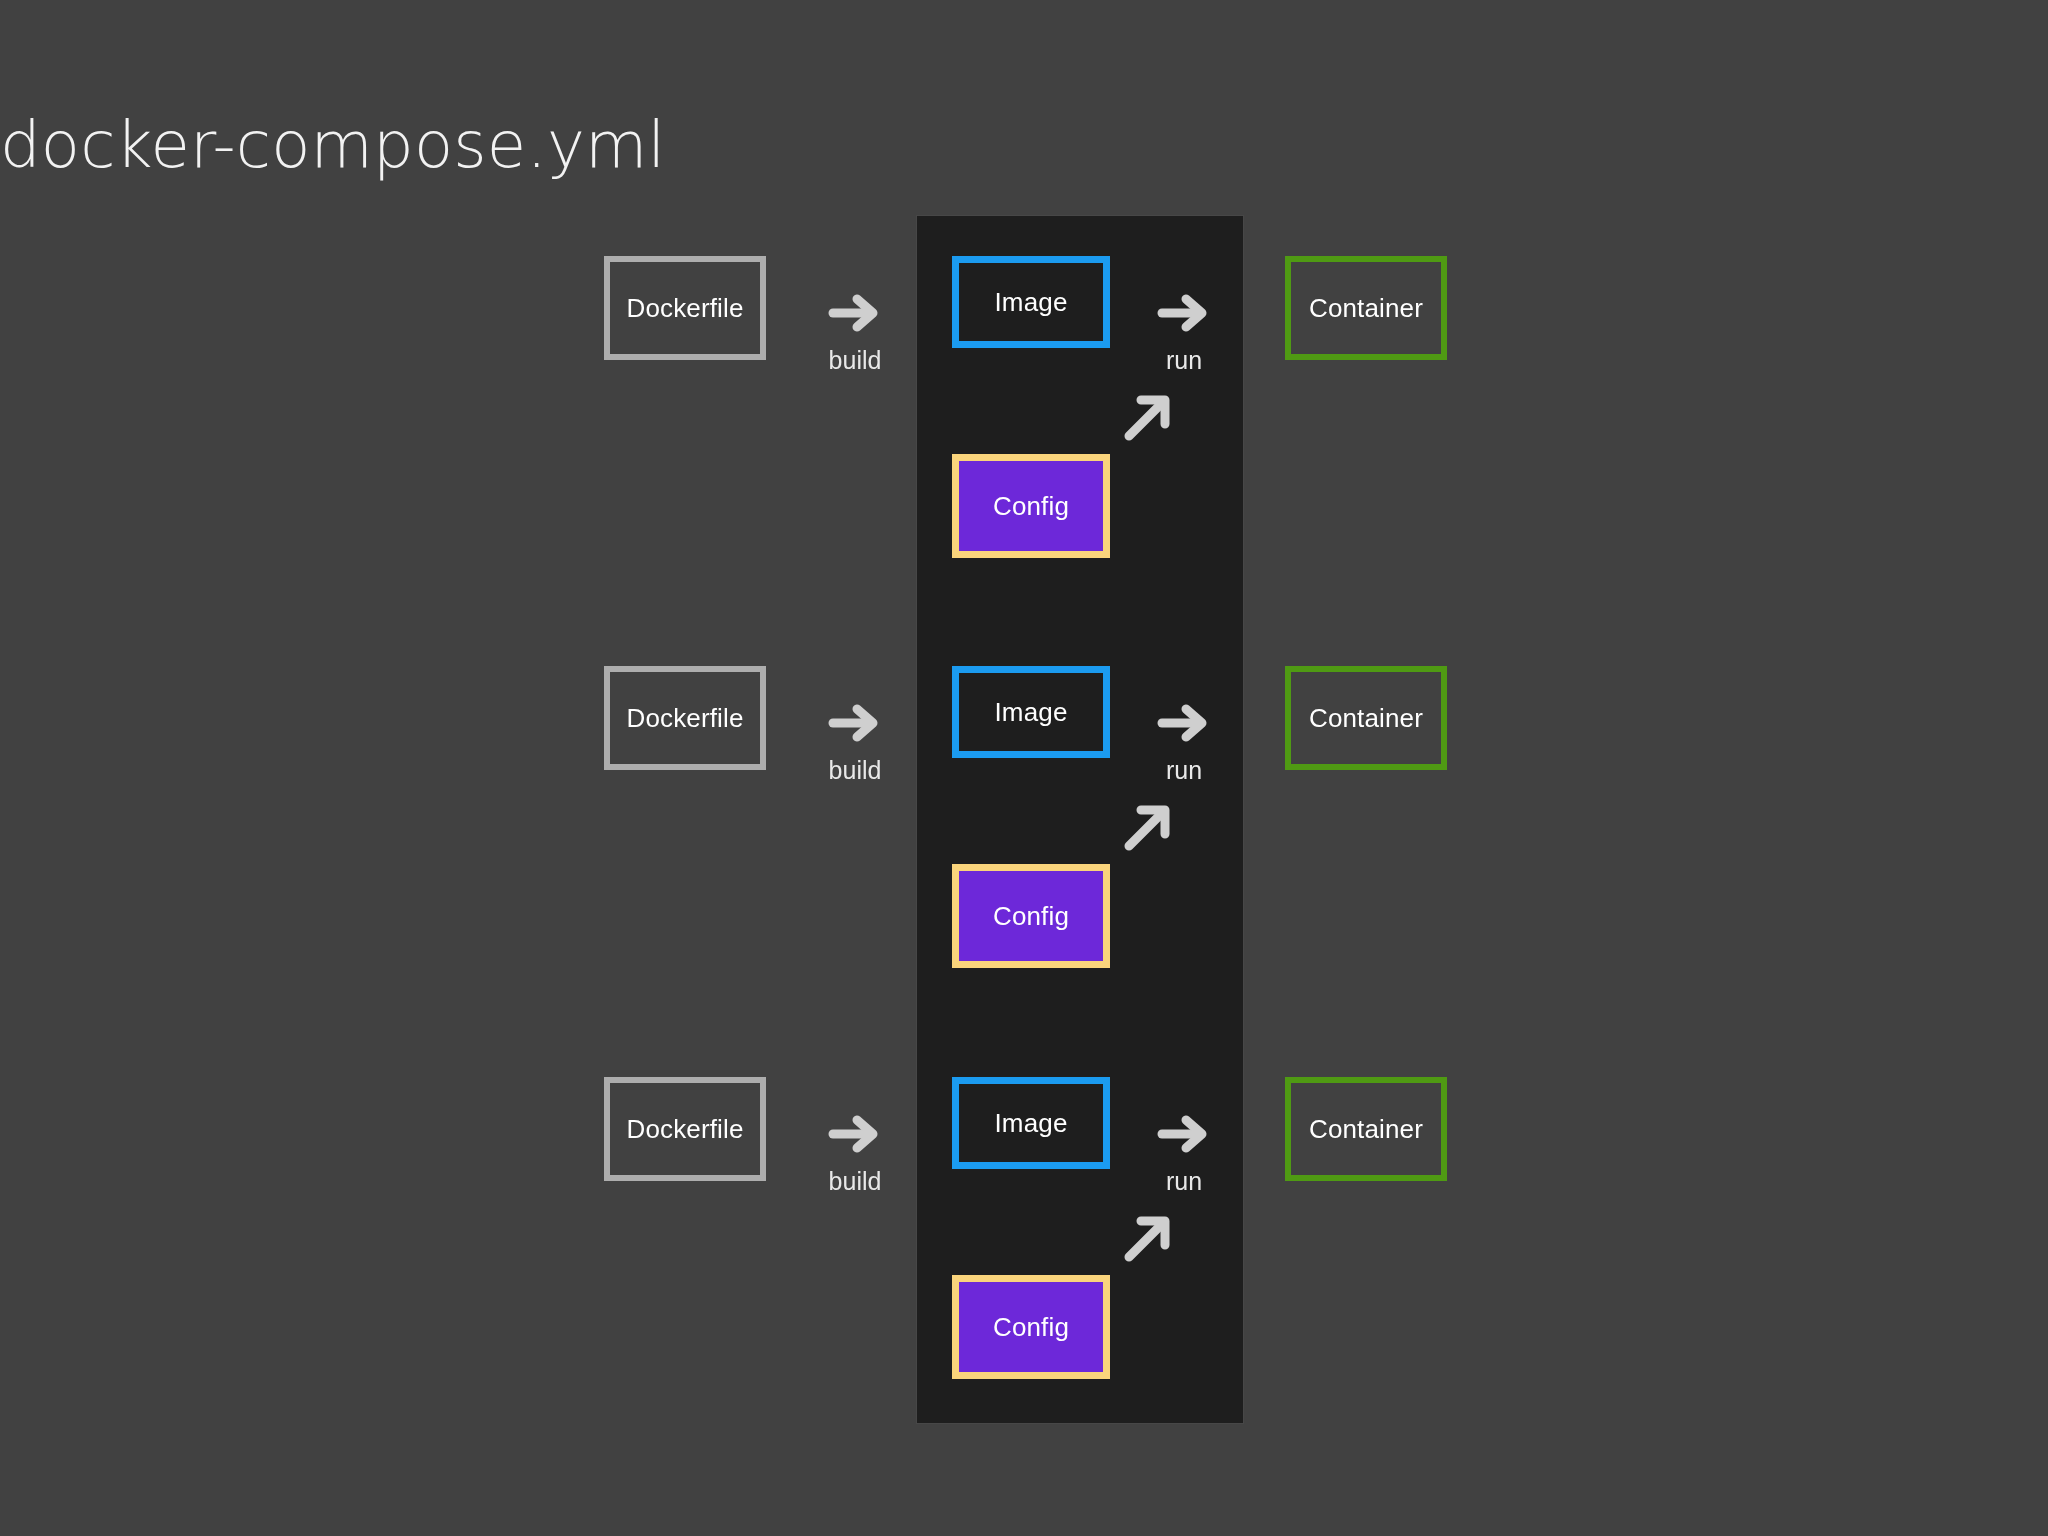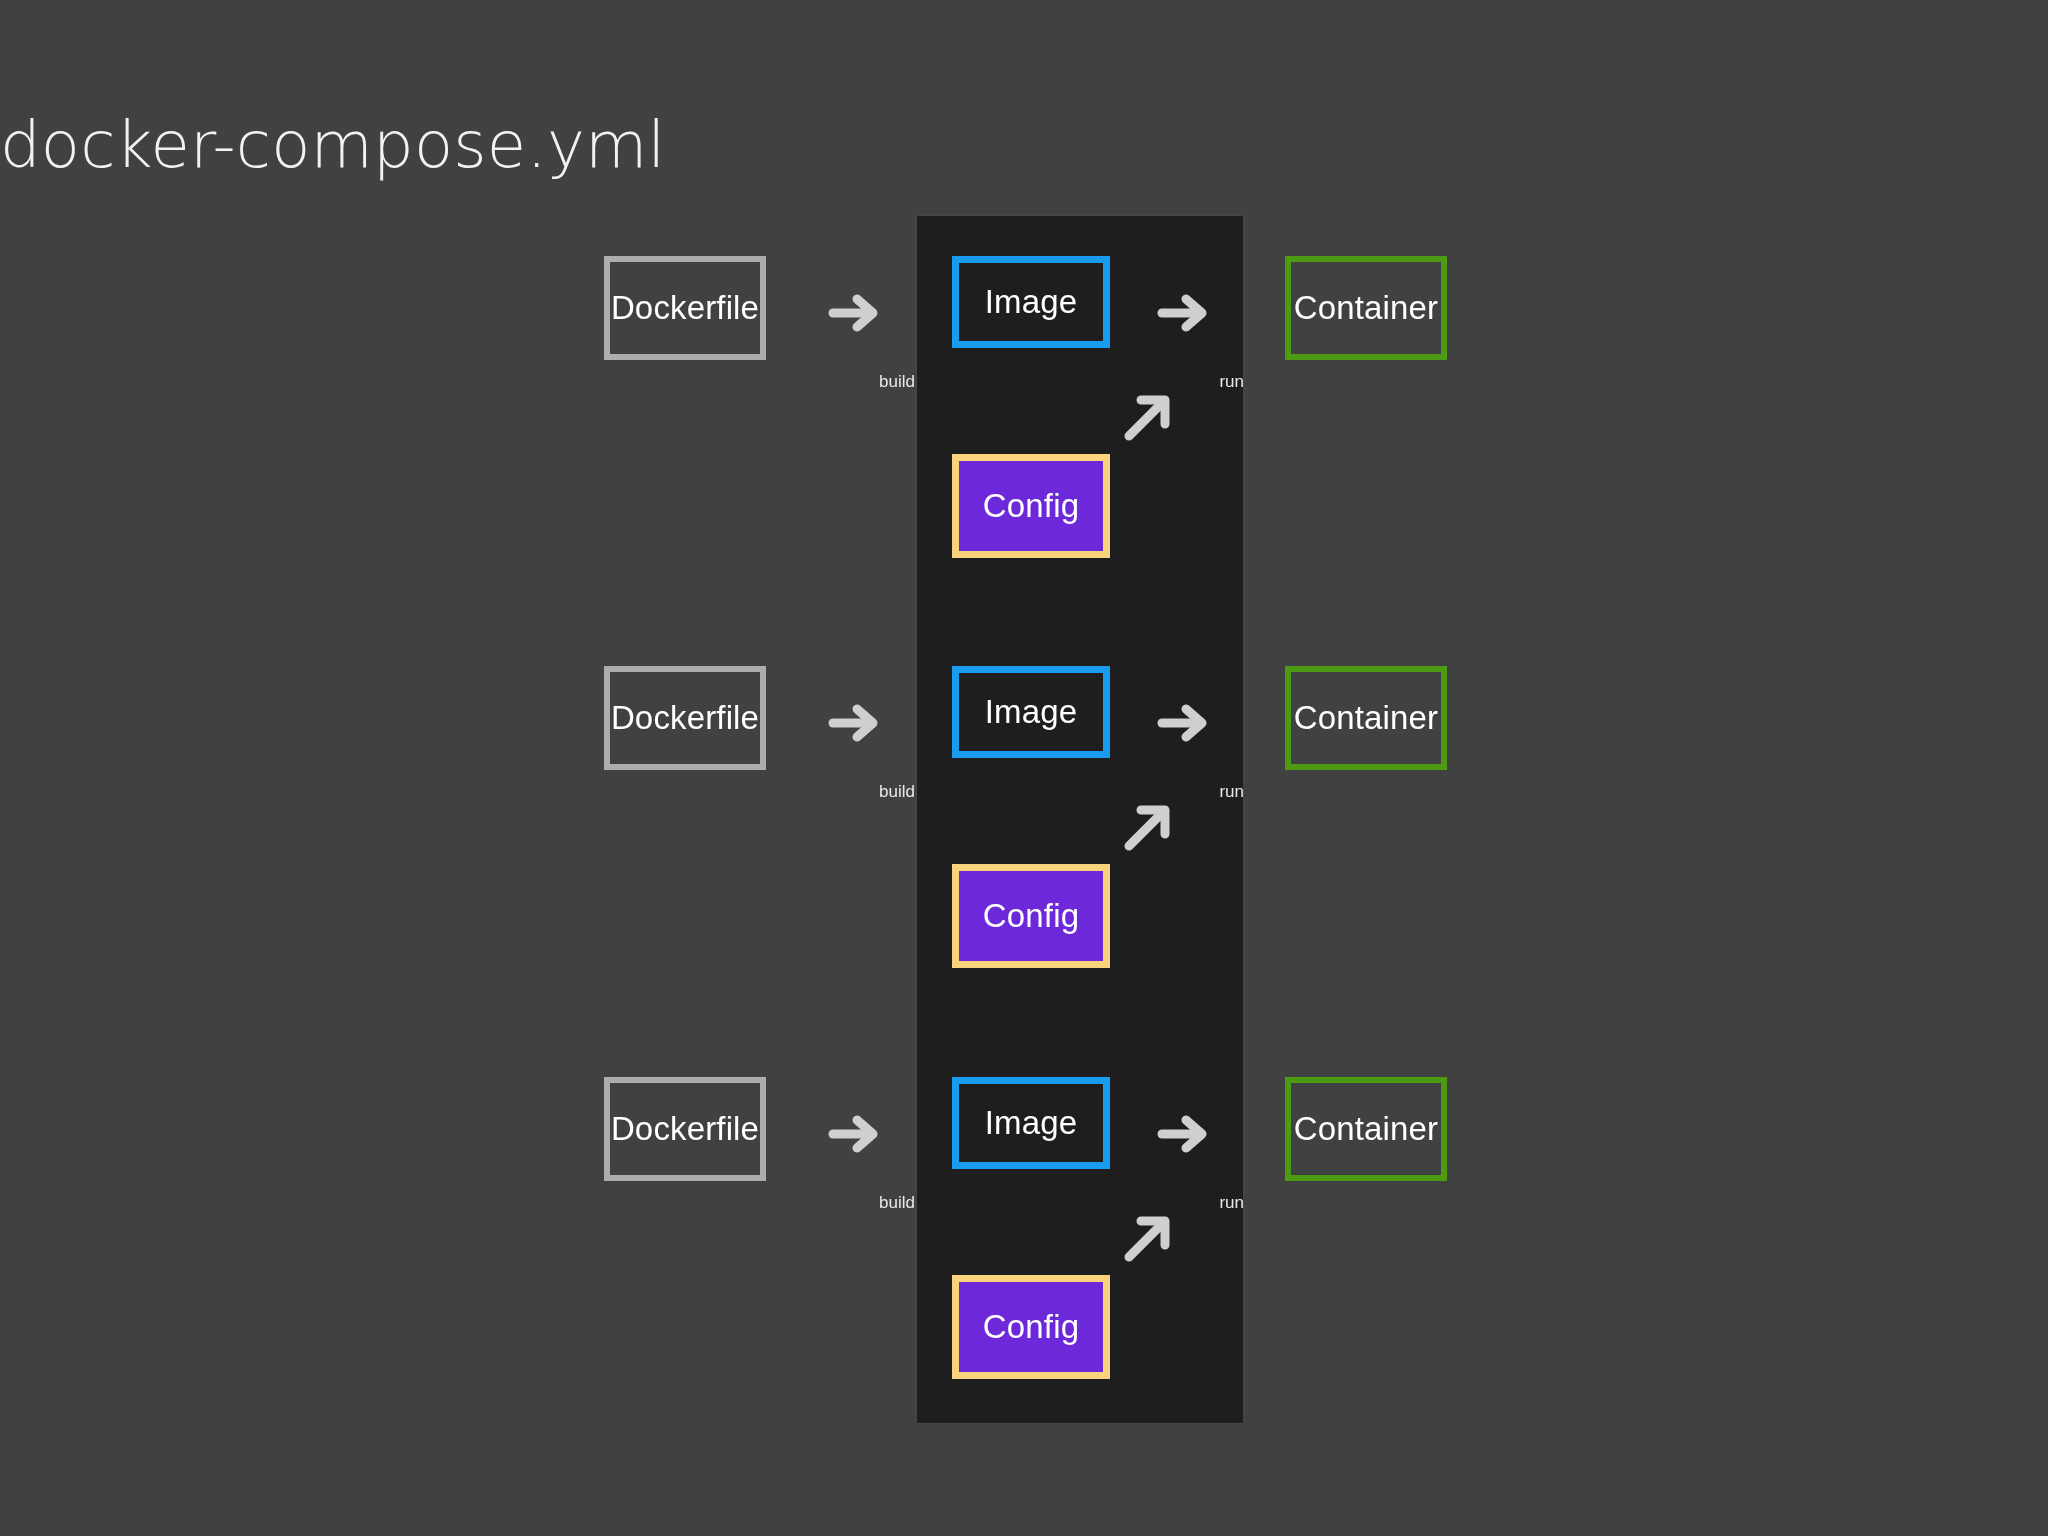--- a/index.html
+++ b/index.html
@@ -51,21 +51,21 @@
   }
 
   
   .node-box {
     position: absolute;
     box-sizing: border-box;
     display: flex;
     align-items: center;
     justify-content: center;
     color: #ffffff;
-    font-size: 33px;
+    font-size: 26px;
     font-weight: 400;
     letter-spacing: 0.15px;
     line-height: 1;
     white-space: nowrap;
   }
   .node-box .node-label {
     position: relative;
     top: -0.5px;
   }
 
@@ -103,26 +103,25 @@
   .arrow-diag {
     position: absolute;
     width: 52px;
     height: 52px;
   }
   .arrow-h svg, .arrow-diag svg { display: block; width: 100%; height: 100%; }
 
   .edge-label {
     position: absolute;
     color: #e8e8e8;
-    font-size: 17px;
+    font-size: 25px;
     font-weight: 400;
     line-height: 1;
     white-space: nowrap;
-    text-align: right;
-    margin-top: 25px;
+    text-align: center;
   }
 </style>
 </head>
 <body>
 
 <div id="stage">
 
   <div id="diagram-title">docker-compose.yml</div>
 
   <div id="compose-panel"></div>

